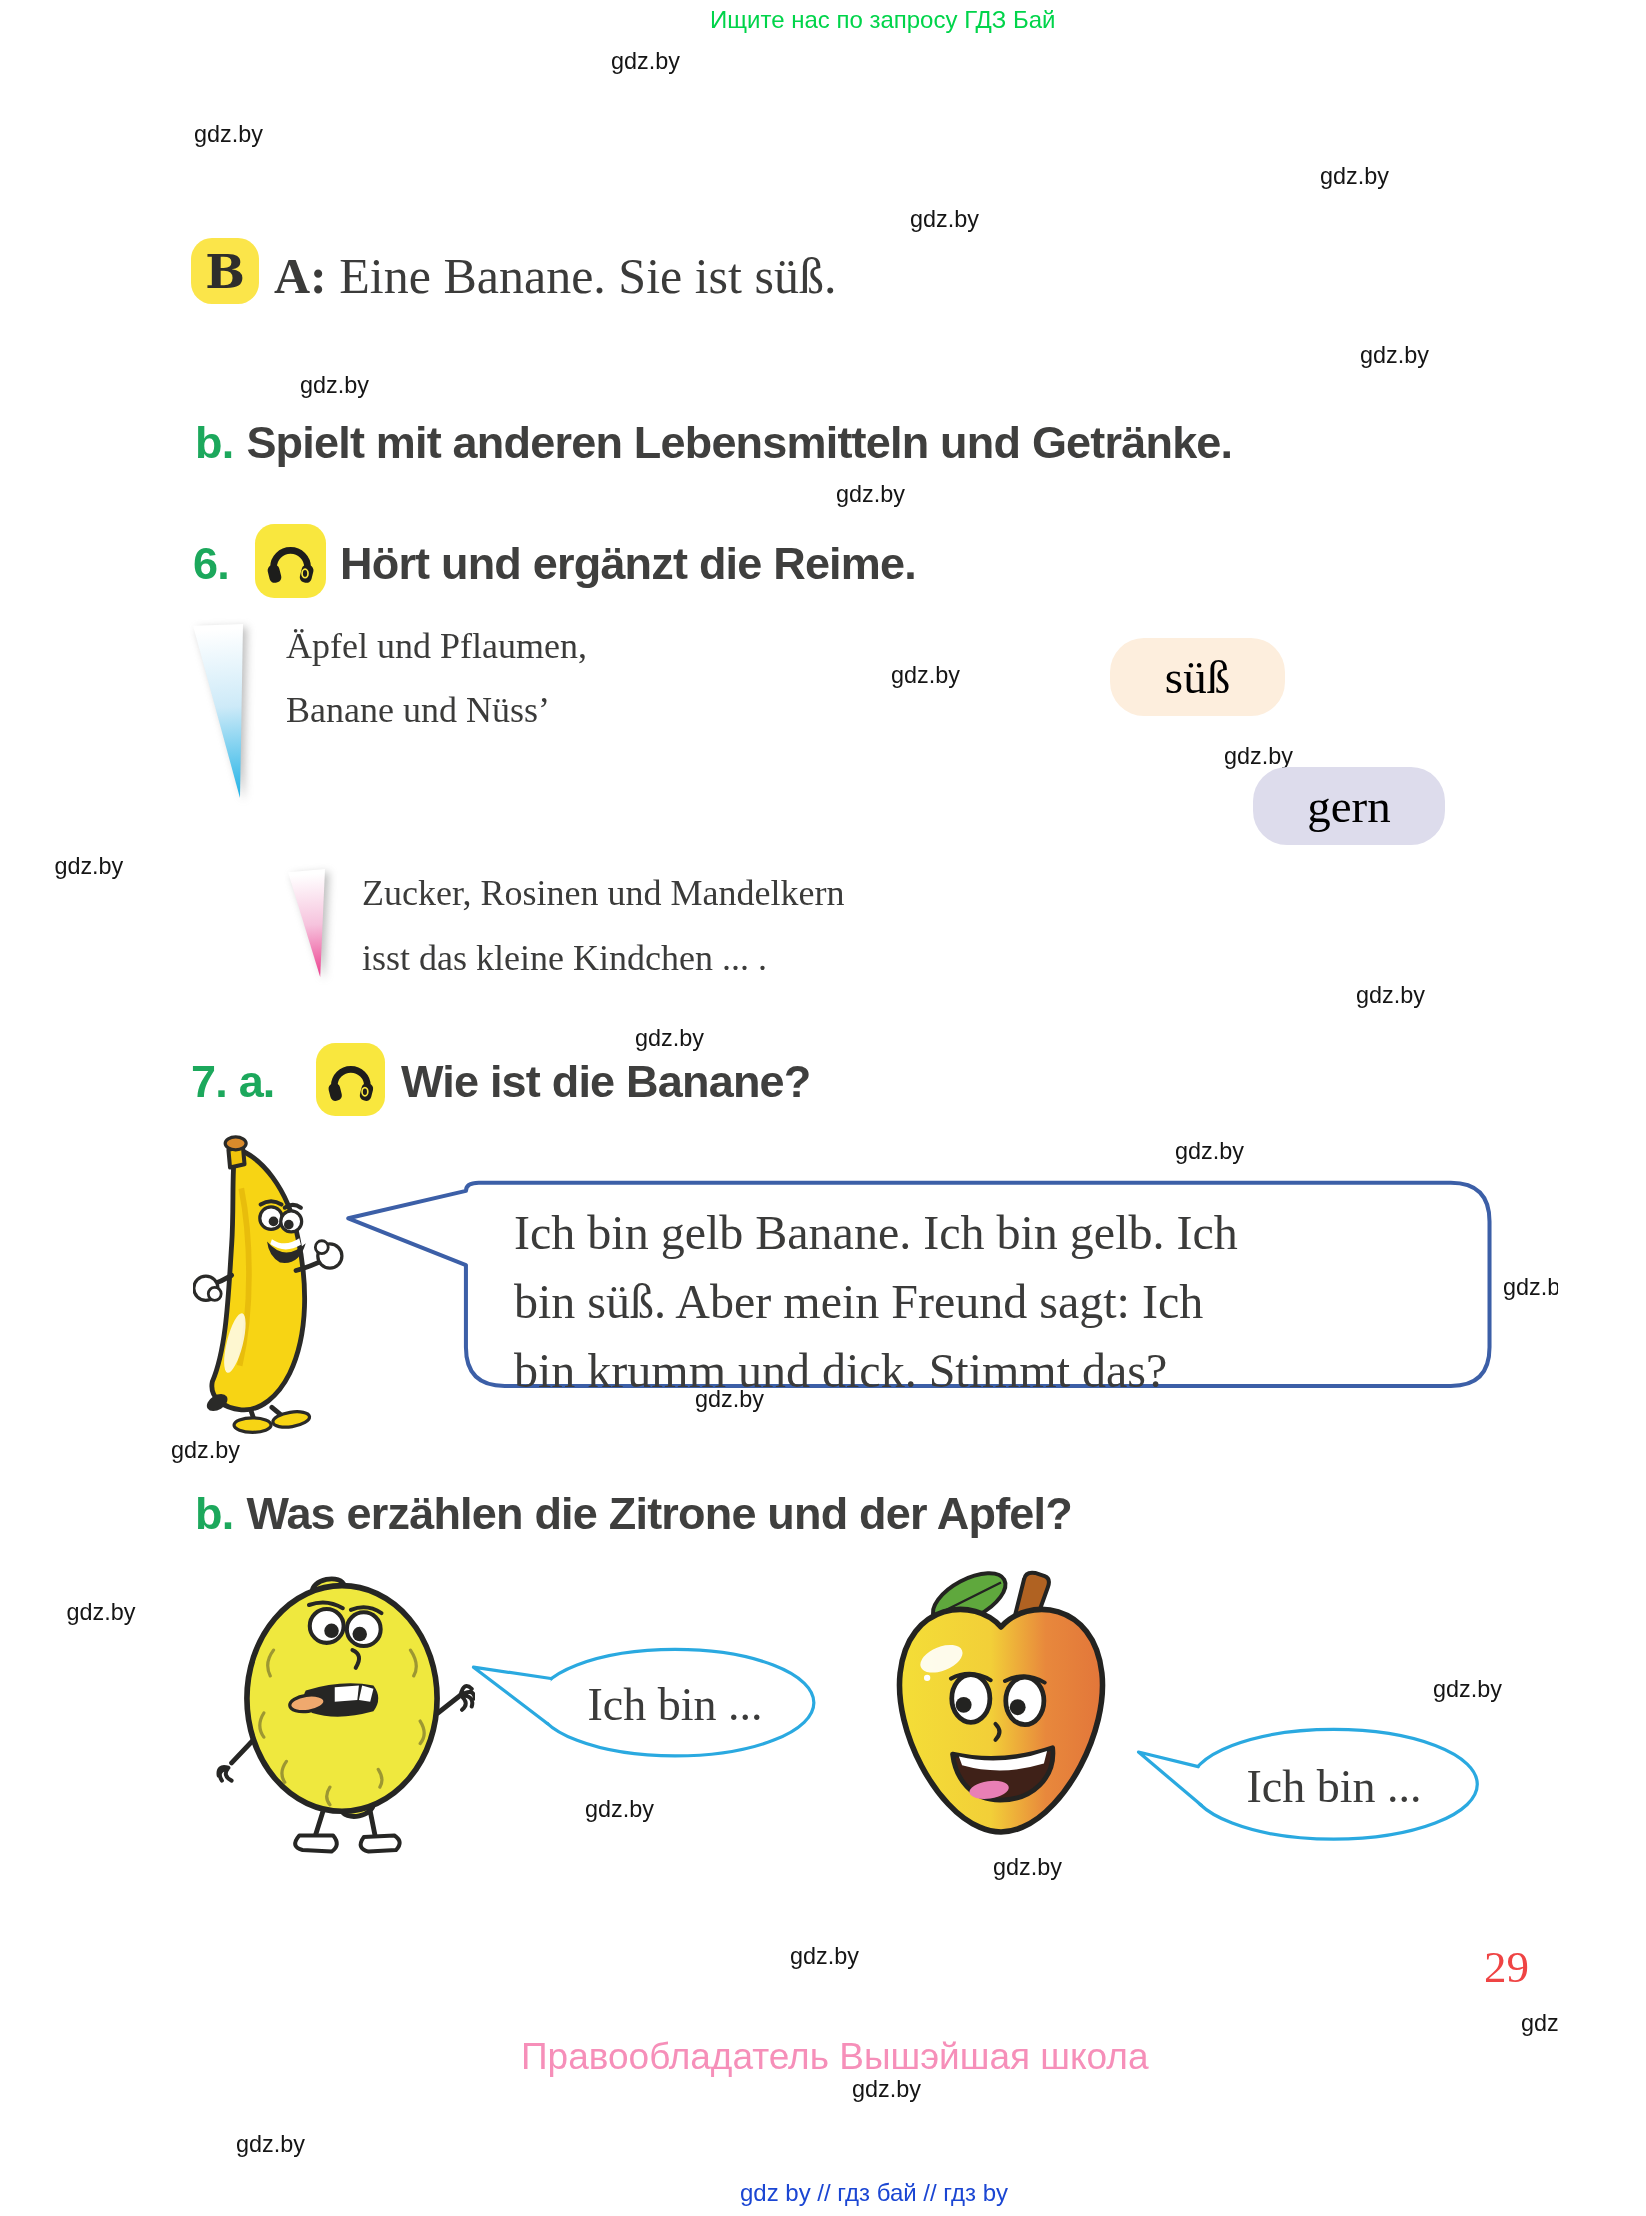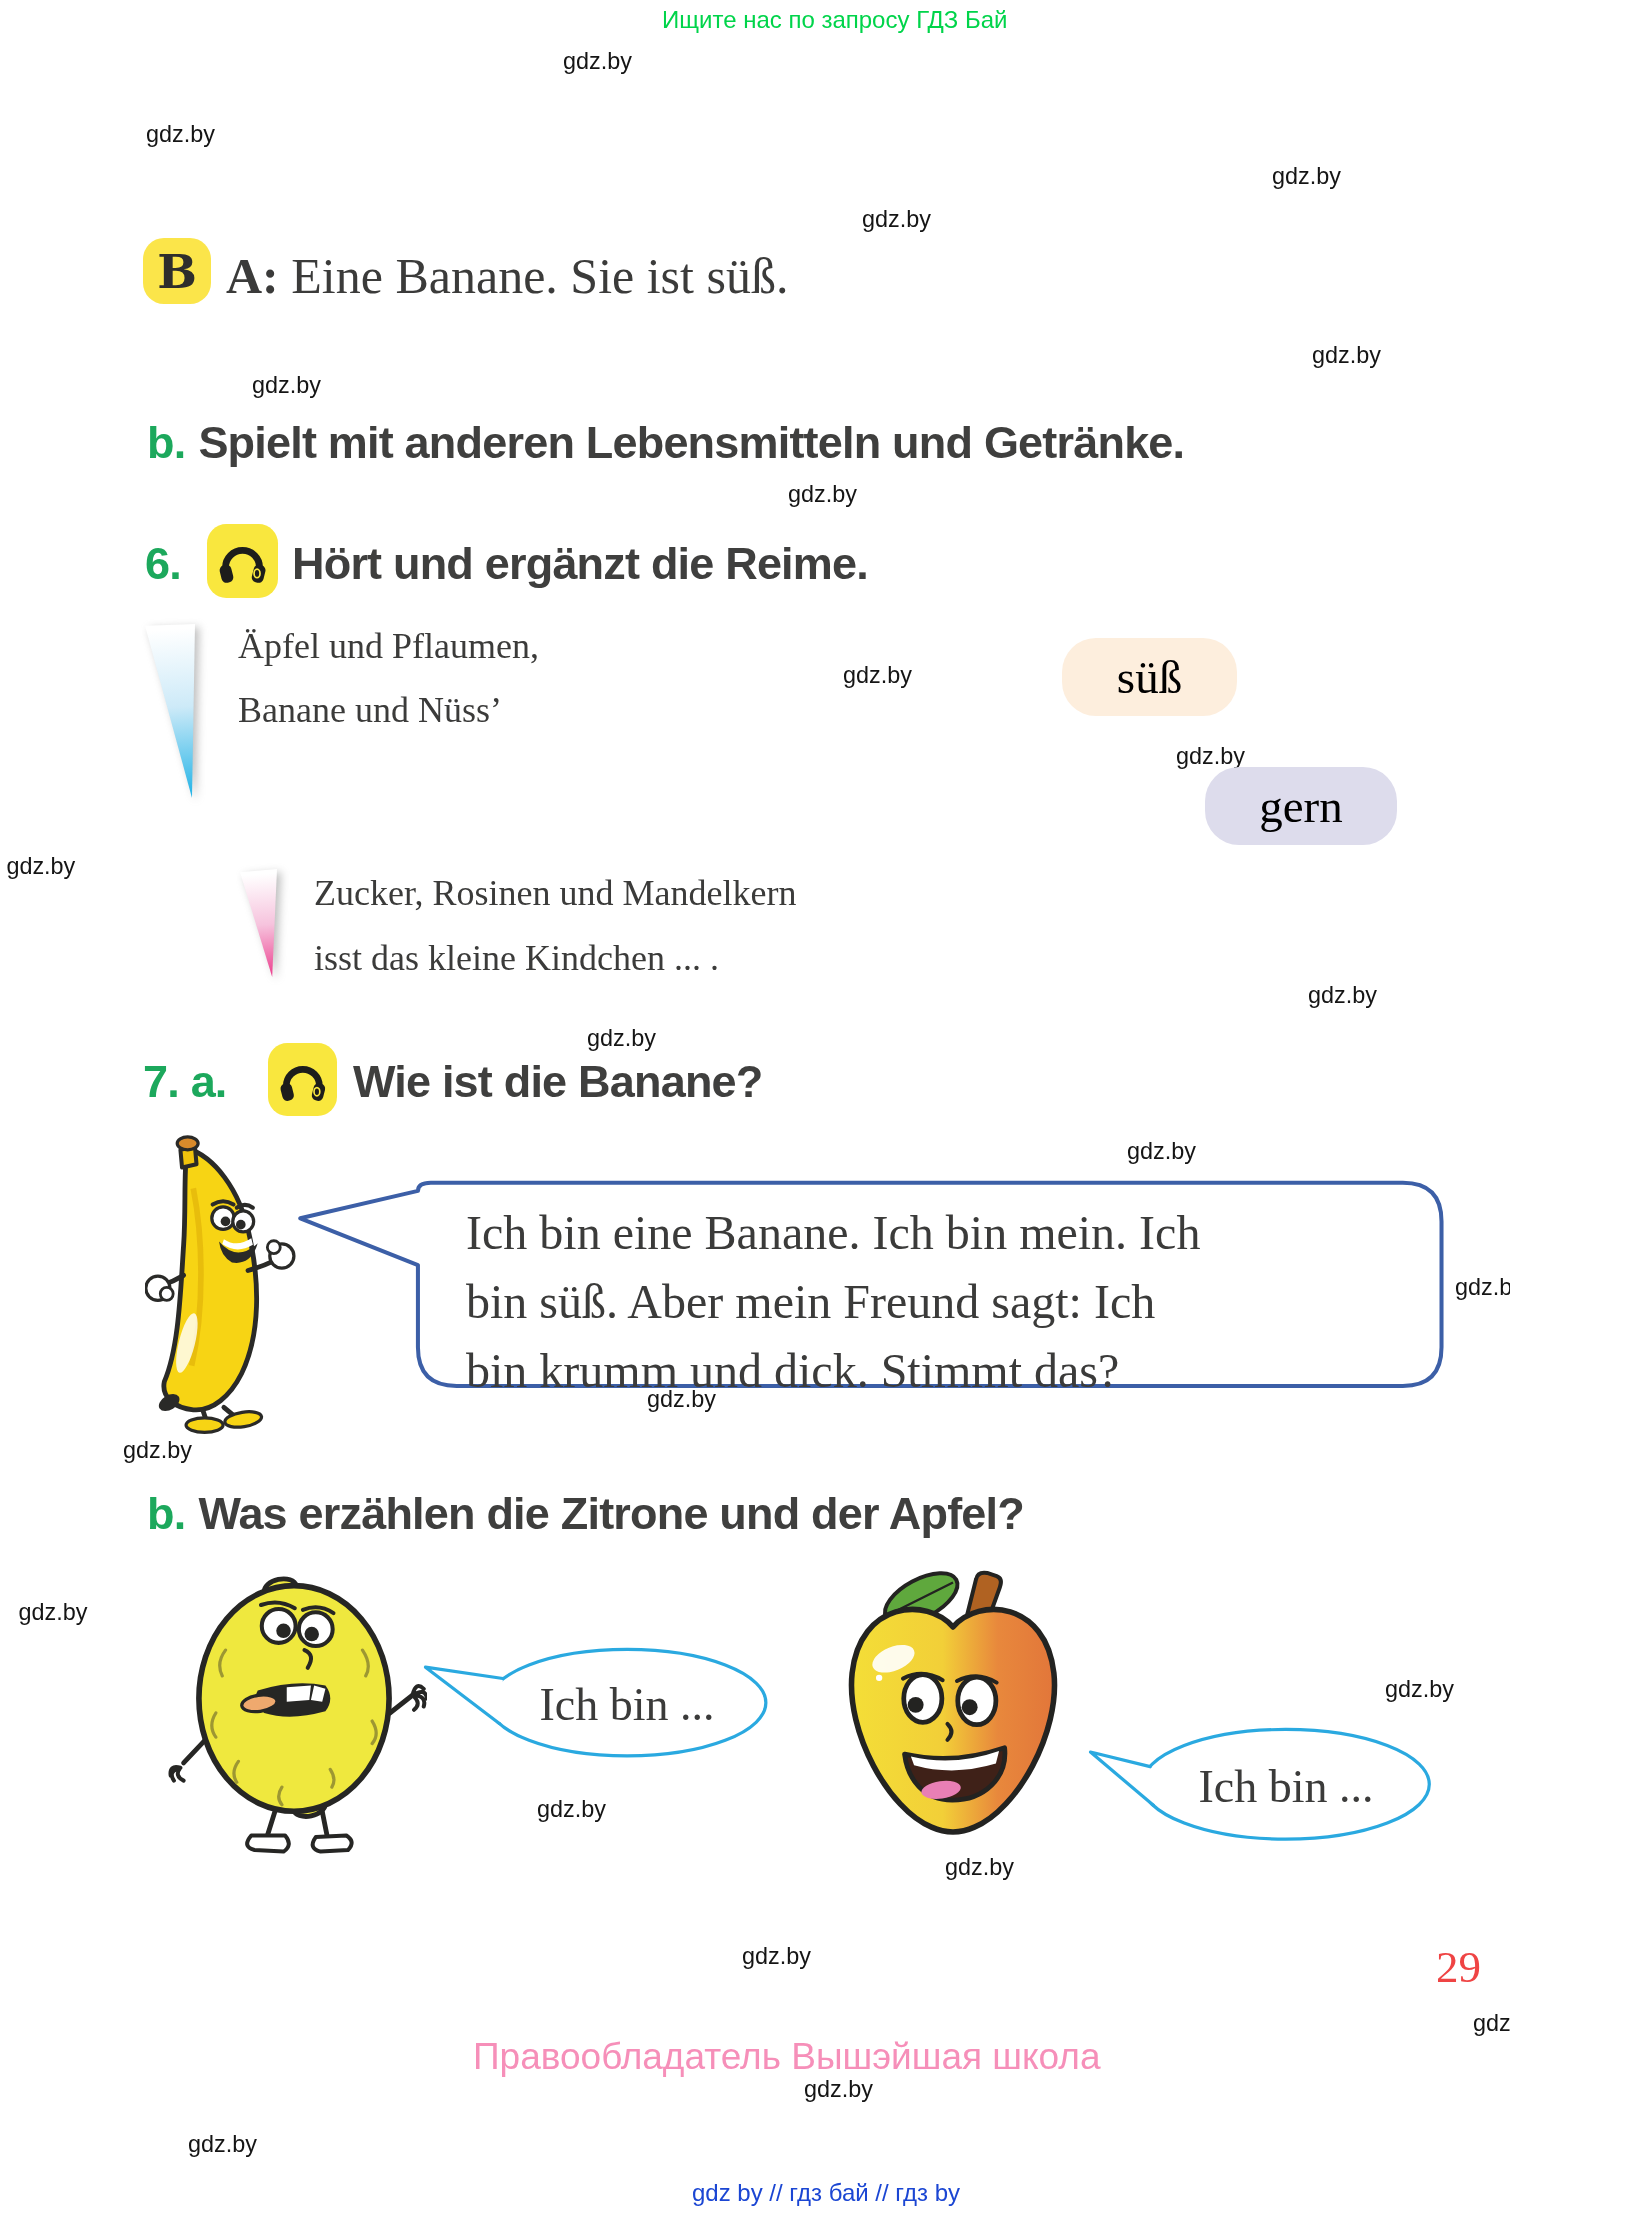--- a/index.html
+++ b/index.html
@@ -1,19 +1,19 @@
 <!DOCTYPE html>
 <html style="font-size:13px"><head>
 <meta charset="utf-8">
 <style>
   * { margin:0; padding:0; box-sizing:border-box; }
   html,body { background:#ffffff; }
   .page {
     position:relative; width:1510px; height:2216px; background:#ffffff;
-    font-family:"Liberation Sans", sans-serif; overflow:hidden;
+    font-family:"Liberation Sans", sans-serif; overflow:hidden;margin-left:48px;
   }
   .wm {
     position:absolute; font-family:"Liberation Sans", sans-serif;
     font-size:23.4px; color:#151515; letter-spacing:0; white-space:nowrap;
   }
   .banner {
     position:absolute; left:662px; top:6.4px; font-size:24px; color:#00d44a;
     white-space:nowrap;
   }
   .serif { font-family:"Liberation Serif","DejaVu Serif",serif; color:#3b3b3a; }
@@ -176,21 +176,21 @@
       <ellipse cx="74" cy="364" rx="23" ry="9" fill="#f7d414" stroke="#2a2a28" stroke-width="4"></ellipse>
       <ellipse cx="122" cy="357" rx="23" ry="9" fill="#f7d414" stroke="#2a2a28" stroke-width="4" transform="rotate(-9 122 357)"></ellipse>
     </svg>
   </div>
 
   <svg class="bubble-svg" style="left:292px;top:1178px" width="1161" height="216" viewBox="0 0 1440 268">
     <path d="M 172,6 H 1378 Q 1426,6 1426,54 V 210 Q 1426,258 1378,258 H 204 Q 156,258 156,210
              V 108 L 10,50 L 156,16 Q 156,6 172,6 Z" fill="#ffffff" stroke="#3c5fa7" stroke-width="5" stroke-linejoin="round"></path>
   </svg>
   <div class="bubble-text serif" style="left:466px;top:1198px">
-    <div>Ich bin eine Banane. Ich bin mein. Ich</div>
+    <div>Ich bin gelb Banane. Ich bin gelb. Ich</div>
     <div>bin süß. Aber mein Freund sagt: Ich</div>
     <div>bin krumm und dick. Stimmt das?</div>
   </div>
 
   <div class="heading" style="left:147px;top:1488px"><span class="marker">b.</span><span>Was erzählen die Zitrone und der Apfel?</span></div>
 
   <div class="figure" style="left:161px;top:1576px;width:266px;height:278px">
     <svg viewBox="0 0 330 345">
       <ellipse cx="148" cy="16" rx="20" ry="12" fill="#efe83e" stroke="#262624" stroke-width="6" transform="rotate(-12 148 16)"></ellipse>
       <ellipse cx="184" cy="286" rx="20" ry="12" fill="#efe83e" stroke="#262624" stroke-width="6" transform="rotate(-12 184 286)"></ellipse>

